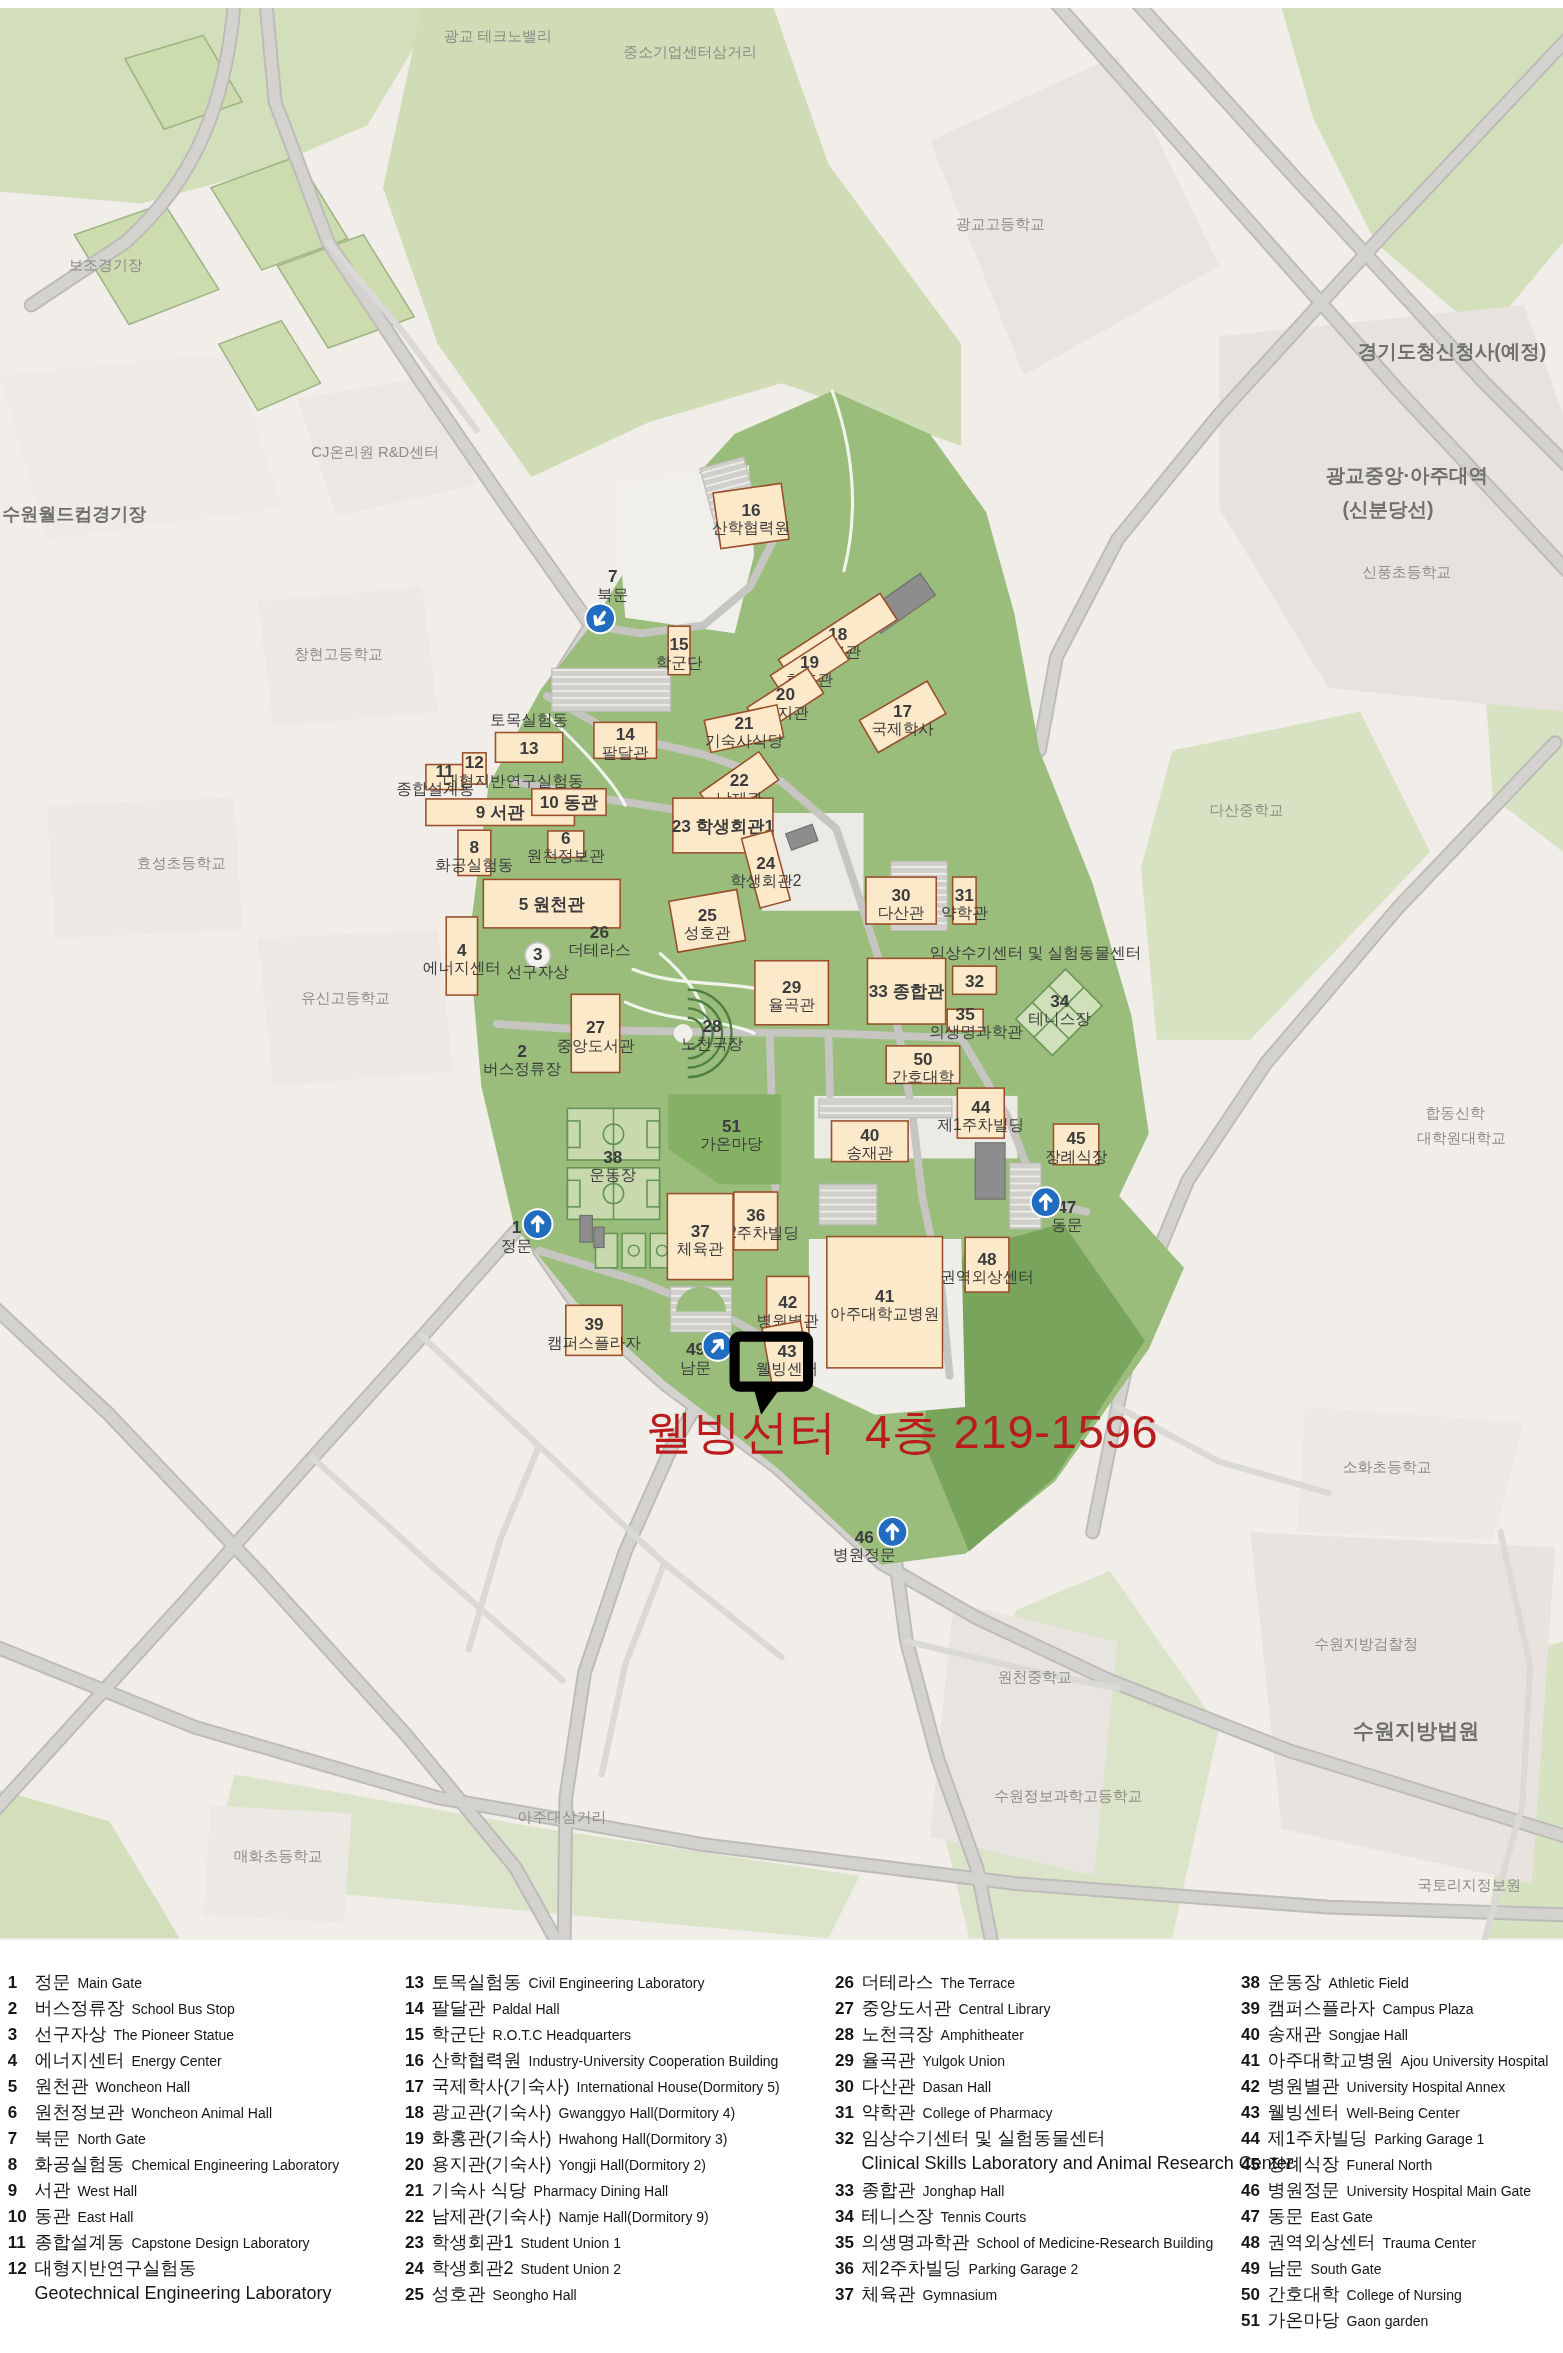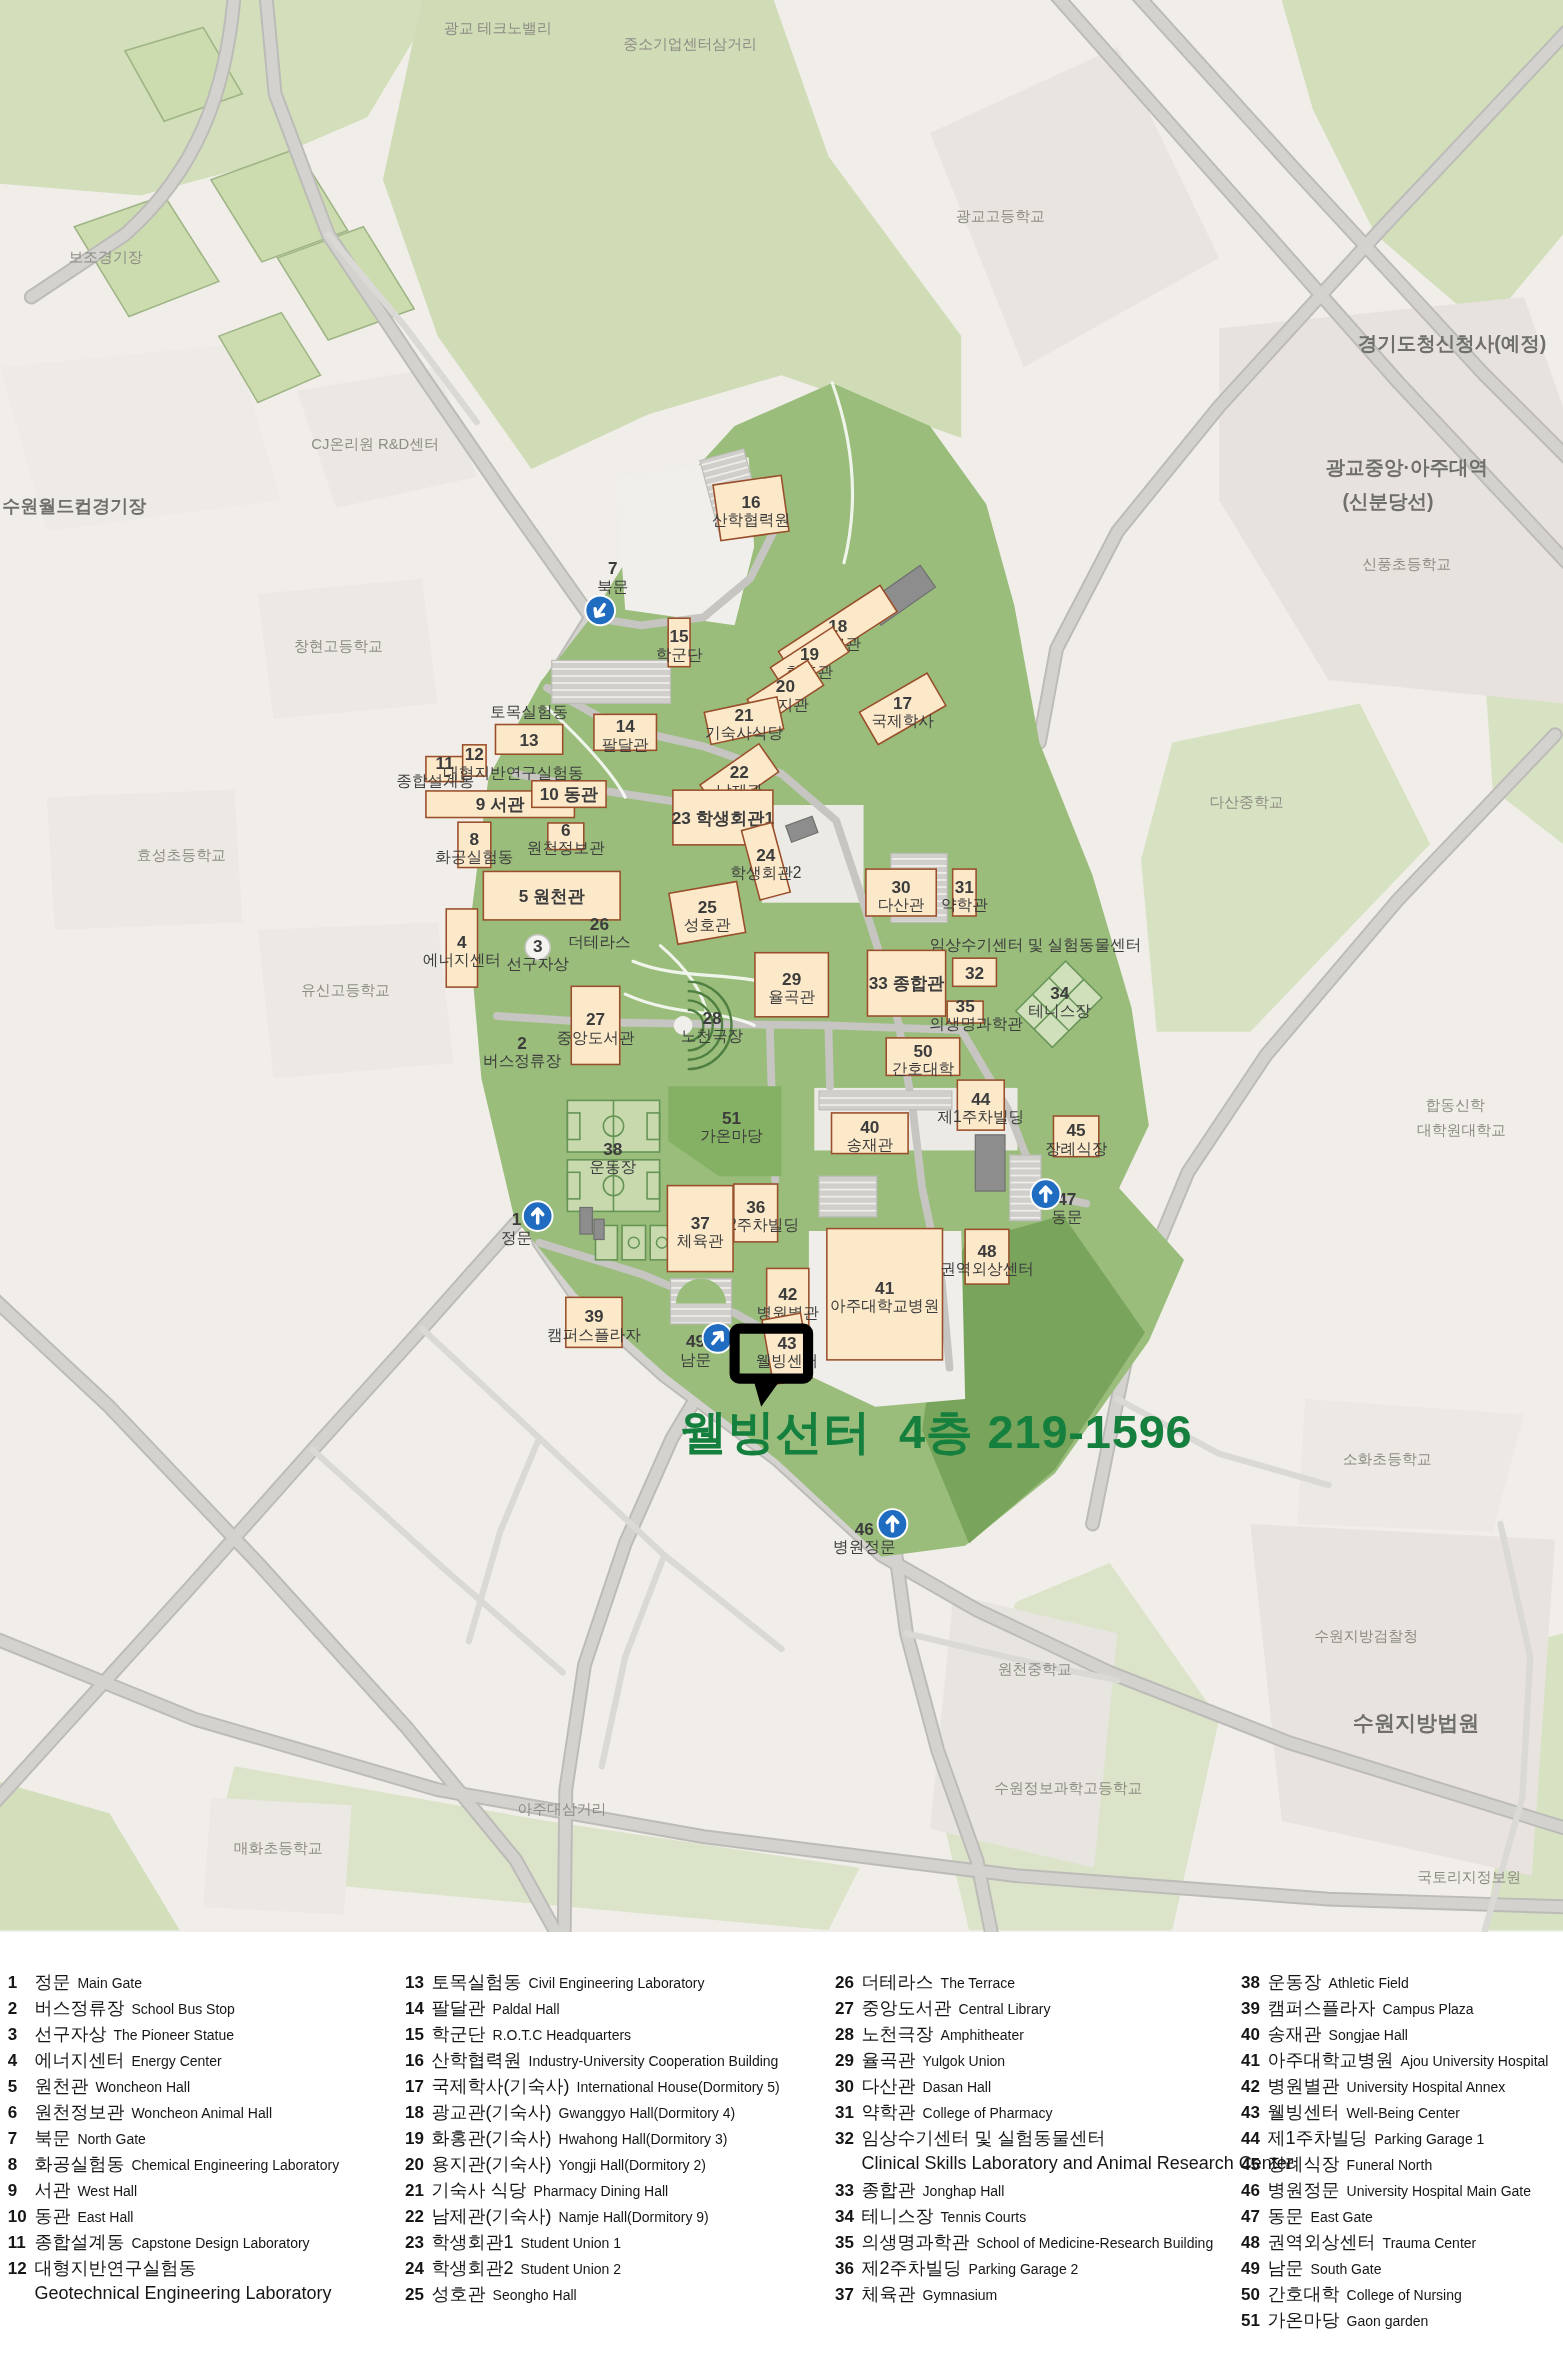--- a/index.html
+++ b/index.html
@@ -1,34 +1,34 @@
 <!DOCTYPE html>
 <html style="font-size:12.5px"><head>
 <meta charset="utf-8">
 <style>
   html,body{margin:0;padding:0;}
   body{width:1563px;height:2354px;position:relative;background:#ffffff;
        font-family:"Liberation Sans","DejaVu Sans",sans-serif;}
-  #map-wrap{position:absolute;left:0;top:0;width:1563px;height:2344px;overflow:hidden;}
+  #map-wrap{position:absolute;left:0;top:8px;width:1563px;height:2344px;overflow:hidden;}
   svg text{font-family:"Liberation Sans","DejaVu Sans",sans-serif;}
   .place{fill:#8e8d85;font-weight:500;}
   .pbold{fill:#70706a;font-weight:700;}
   .bld{fill:#fbe9ca;stroke:#9a4f2b;stroke-width:2px;}
   .bnum{font-size:22px;font-weight:700;fill:#3c3c3c;}
   .bname{font-size:20px;font-weight:500;fill:#3c3c3c;}
   .road-case{fill:none;stroke:#bcbbb8;stroke-linecap:round;stroke-linejoin:round;}
   .road{fill:none;stroke:#d3d2cf;stroke-linecap:round;stroke-linejoin:round;}
   .road-min{fill:none;stroke:#dad9d6;stroke-linecap:round;stroke-linejoin:round;}
   .croad{fill:none;stroke:#c6c5c2;stroke-linecap:round;stroke-linejoin:round;}
   .wpath{fill:none;stroke:#ffffff;stroke-width:4px;opacity:.85;stroke-linecap:round;}
   .field{fill:#c8d9ad;stroke:#659455;stroke-width:2px;}
   .fline{fill:none;stroke:#659455;stroke-width:2px;}
   .gray-bld{fill:#8d8d8d;stroke:#6f6f6f;stroke-width:1.5px;}
-  #annotation{position:absolute;left:646px;top:1401px;font-size:47px;font-weight:700;
-              color:#15803d;white-space:pre;letter-spacing:0.8px;z-index:5;margin-left:34px;}
+  #annotation{position:absolute;left:646px;top:1401px;font-size:47px;font-weight:400;
+              color:#b91c1c;white-space:pre;letter-spacing:0.8px;z-index:5;}
   
   #legend{position:absolute;left:0;top:1970px;width:1563px;height:384px;background:#fff;color:#161616;}
   .lg-col{position:absolute;top:0;}
   .lg-row{height:26px;display:flex;align-items:baseline;white-space:nowrap;}
   .lg-num{font-weight:700;font-size:17px;width:26.6px;flex:none;}
   .lg-kr{font-size:18px;font-weight:500;}
   .lg-en{font-size:14px;margin-left:7px;text-align:center;}
   .lg-en2{font-size:18px;margin-left:26.6px;height:26px;line-height:23.5px;}
 </style>
 </head>

